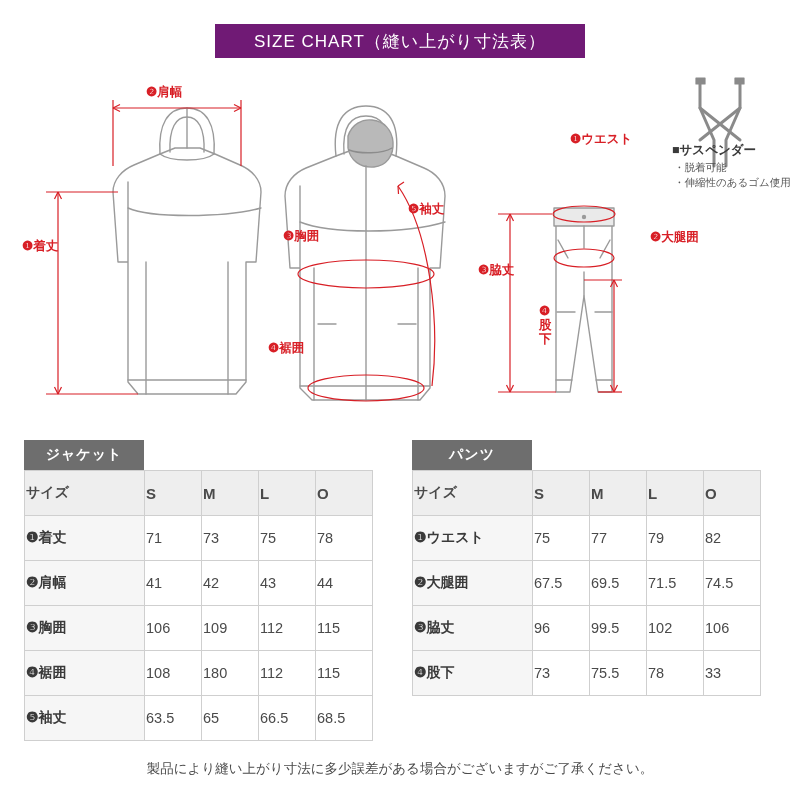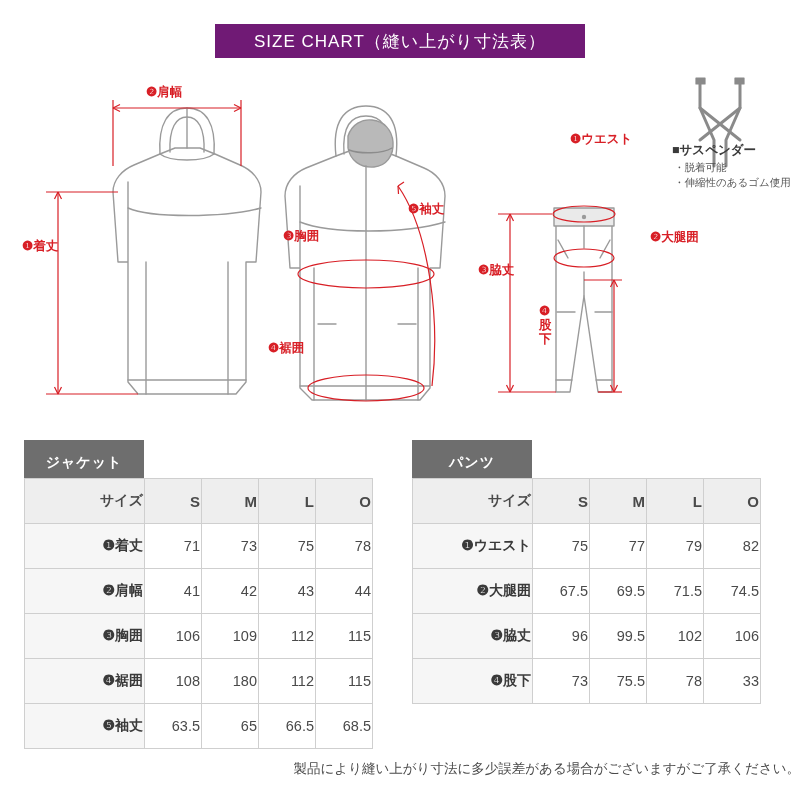--- a/index.html
+++ b/index.html
@@ -79,33 +79,33 @@
 
   
   .tbl-wrap {
     position: absolute;
   }
   .tbl-tab {
     background: #6e6e6e;
     color: #ffffff;
     font-size: 14px;
     font-weight: 700;
-    padding: 14px 0 6px 0;
+    padding: 6px 0 6px 0;
     width: 120px;
     text-align: center;
     letter-spacing: 1px;
   }
   table.size {
     border-collapse: collapse;
     table-layout: fixed;
   }
   table.size td, table.size th {
     border: 1px solid #cfcfcf;
     height: 42px;
-    text-align: right;
+    text-align: left;
     font-size: 14.5px;
     color: #4a4a4a;
     font-weight: 400;
   }
   table.size th.hdr-name {
     background: #eeeeee;
     font-weight: 700;
     font-size: 14px;
   }
   table.size th.hdr-size {
@@ -122,21 +122,21 @@
   .jacket-tbl .c0 { width: 120px; }
   .jacket-tbl .c1, .jacket-tbl .c2, .jacket-tbl .c3, .jacket-tbl .c4 { width: 57px; }
   .pants-tbl .c0 { width: 120px; }
   .pants-tbl .c1, .pants-tbl .c2, .pants-tbl .c3, .pants-tbl .c4 { width: 57px; }
 
   .footnote {
     position: absolute;
     left: 0;
     top: 760px;
     width: 800px;
-    text-align: right;
+    text-align: center;
     font-size: 13.5px;
     color: #4a4a4a;
   }
 </style>
 </head>
 <body>
 
 <div class="page">
 
   <div class="header-banner">

